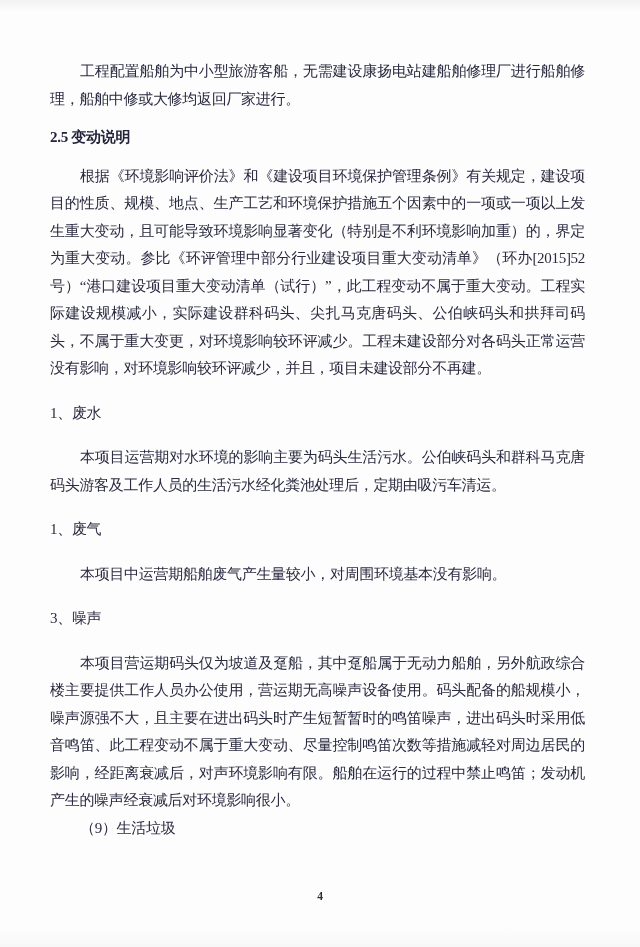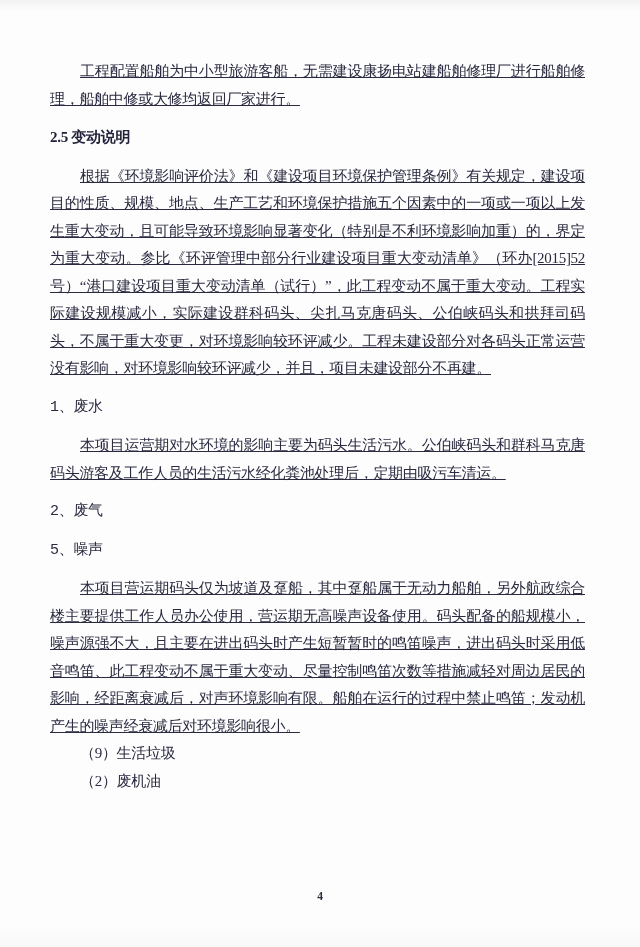--- a/index.html
+++ b/index.html
@@ -29,33 +29,31 @@
     margin: 0;
     font-size: 15px;
     line-height: 27.5px;
     letter-spacing: -0.3px;
     text-align: justify;
     text-justify: inter-ideograph;
     color: #2a2a40;
   }
   .para.body {
     text-indent: 2em;
-    text-decoration: underline;
   }
   .para.item {
     text-indent: 2em;
   }
   .para.heading-bold {
     font-weight: bold;
     color: #22223a;
     margin: 11px 0;
   }
   .para.subhead {
-    margin: 11px 0;
-    font-family: Liberation Mono, monospace;
+    margin: 17px 0;
   }
   .page-footer {
     position: absolute;
     left: 0;
     right: 0;
     bottom: 45px;
     text-align: center;
     font-size: 11.5px;
     font-weight: bold;
     color: #2a2a40;
@@ -65,20 +63,20 @@
 </head>
 <body>
 
 <div class="page">
   <div class="doc-body" id="doc-body">
       <p class="para body">工程配置船舶为中小型旅游客船，无需建设康扬电站建船舶修理厂进行船舶修理，船舶中修或大修均返回厂家进行。</p>
       <p class="para heading-bold">2.5 变动说明</p>
       <p class="para body">根据《环境影响评价法》和《建设项目环境保护管理条例》有关规定，建设项目的性质、规模、地点、生产工艺和环境保护措施五个因素中的一项或一项以上发生重大变动，且可能导致环境影响显著变化（特别是不利环境影响加重）的，界定为重大变动。参比《环评管理中部分行业建设项目重大变动清单》（环办[2015]52 号）“港口建设项目重大变动清单（试行）”，此工程变动不属于重大变动。工程实际建设规模减小，实际建设群科码头、尖扎马克唐码头、公伯峡码头和拱拜司码头，不属于重大变更，对环境影响较环评减少。工程未建设部分对各码头正常运营没有影响，对环境影响较环评减少，并且，项目未建设部分不再建。</p>
       <p class="para subhead">1、废水</p>
       <p class="para body">本项目运营期对水环境的影响主要为码头生活污水。公伯峡码头和群科马克唐码头游客及工作人员的生活污水经化粪池处理后，定期由吸污车清运。</p>
-      <p class="para subhead">2、废气</p>
-      <p class="para subhead">5、噪声</p>
+      <p class="para subhead">1、废气</p>
+      <p class="para body">本项目中运营期船舶废气产生量较小，对周围环境基本没有影响。</p>
+      <p class="para subhead">3、噪声</p>
       <p class="para body">本项目营运期码头仅为坡道及趸船，其中趸船属于无动力船舶，另外航政综合楼主要提供工作人员办公使用，营运期无高噪声设备使用。码头配备的船规模小，噪声源强不大，且主要在进出码头时产生短暂暂时的鸣笛噪声，进出码头时采用低音鸣笛、此工程变动不属于重大变动、尽量控制鸣笛次数等措施减轻对周边居民的影响，经距离衰减后，对声环境影响有限。船舶在运行的过程中禁止鸣笛；发动机产生的噪声经衰减后对环境影响很小。</p>
       <p class="para item">（9）生活垃圾</p>
-      <p class="para item">（2）废机油</p>
     </div>
   <div class="page-footer">4</div>
 </div>
 
 </body></html>

